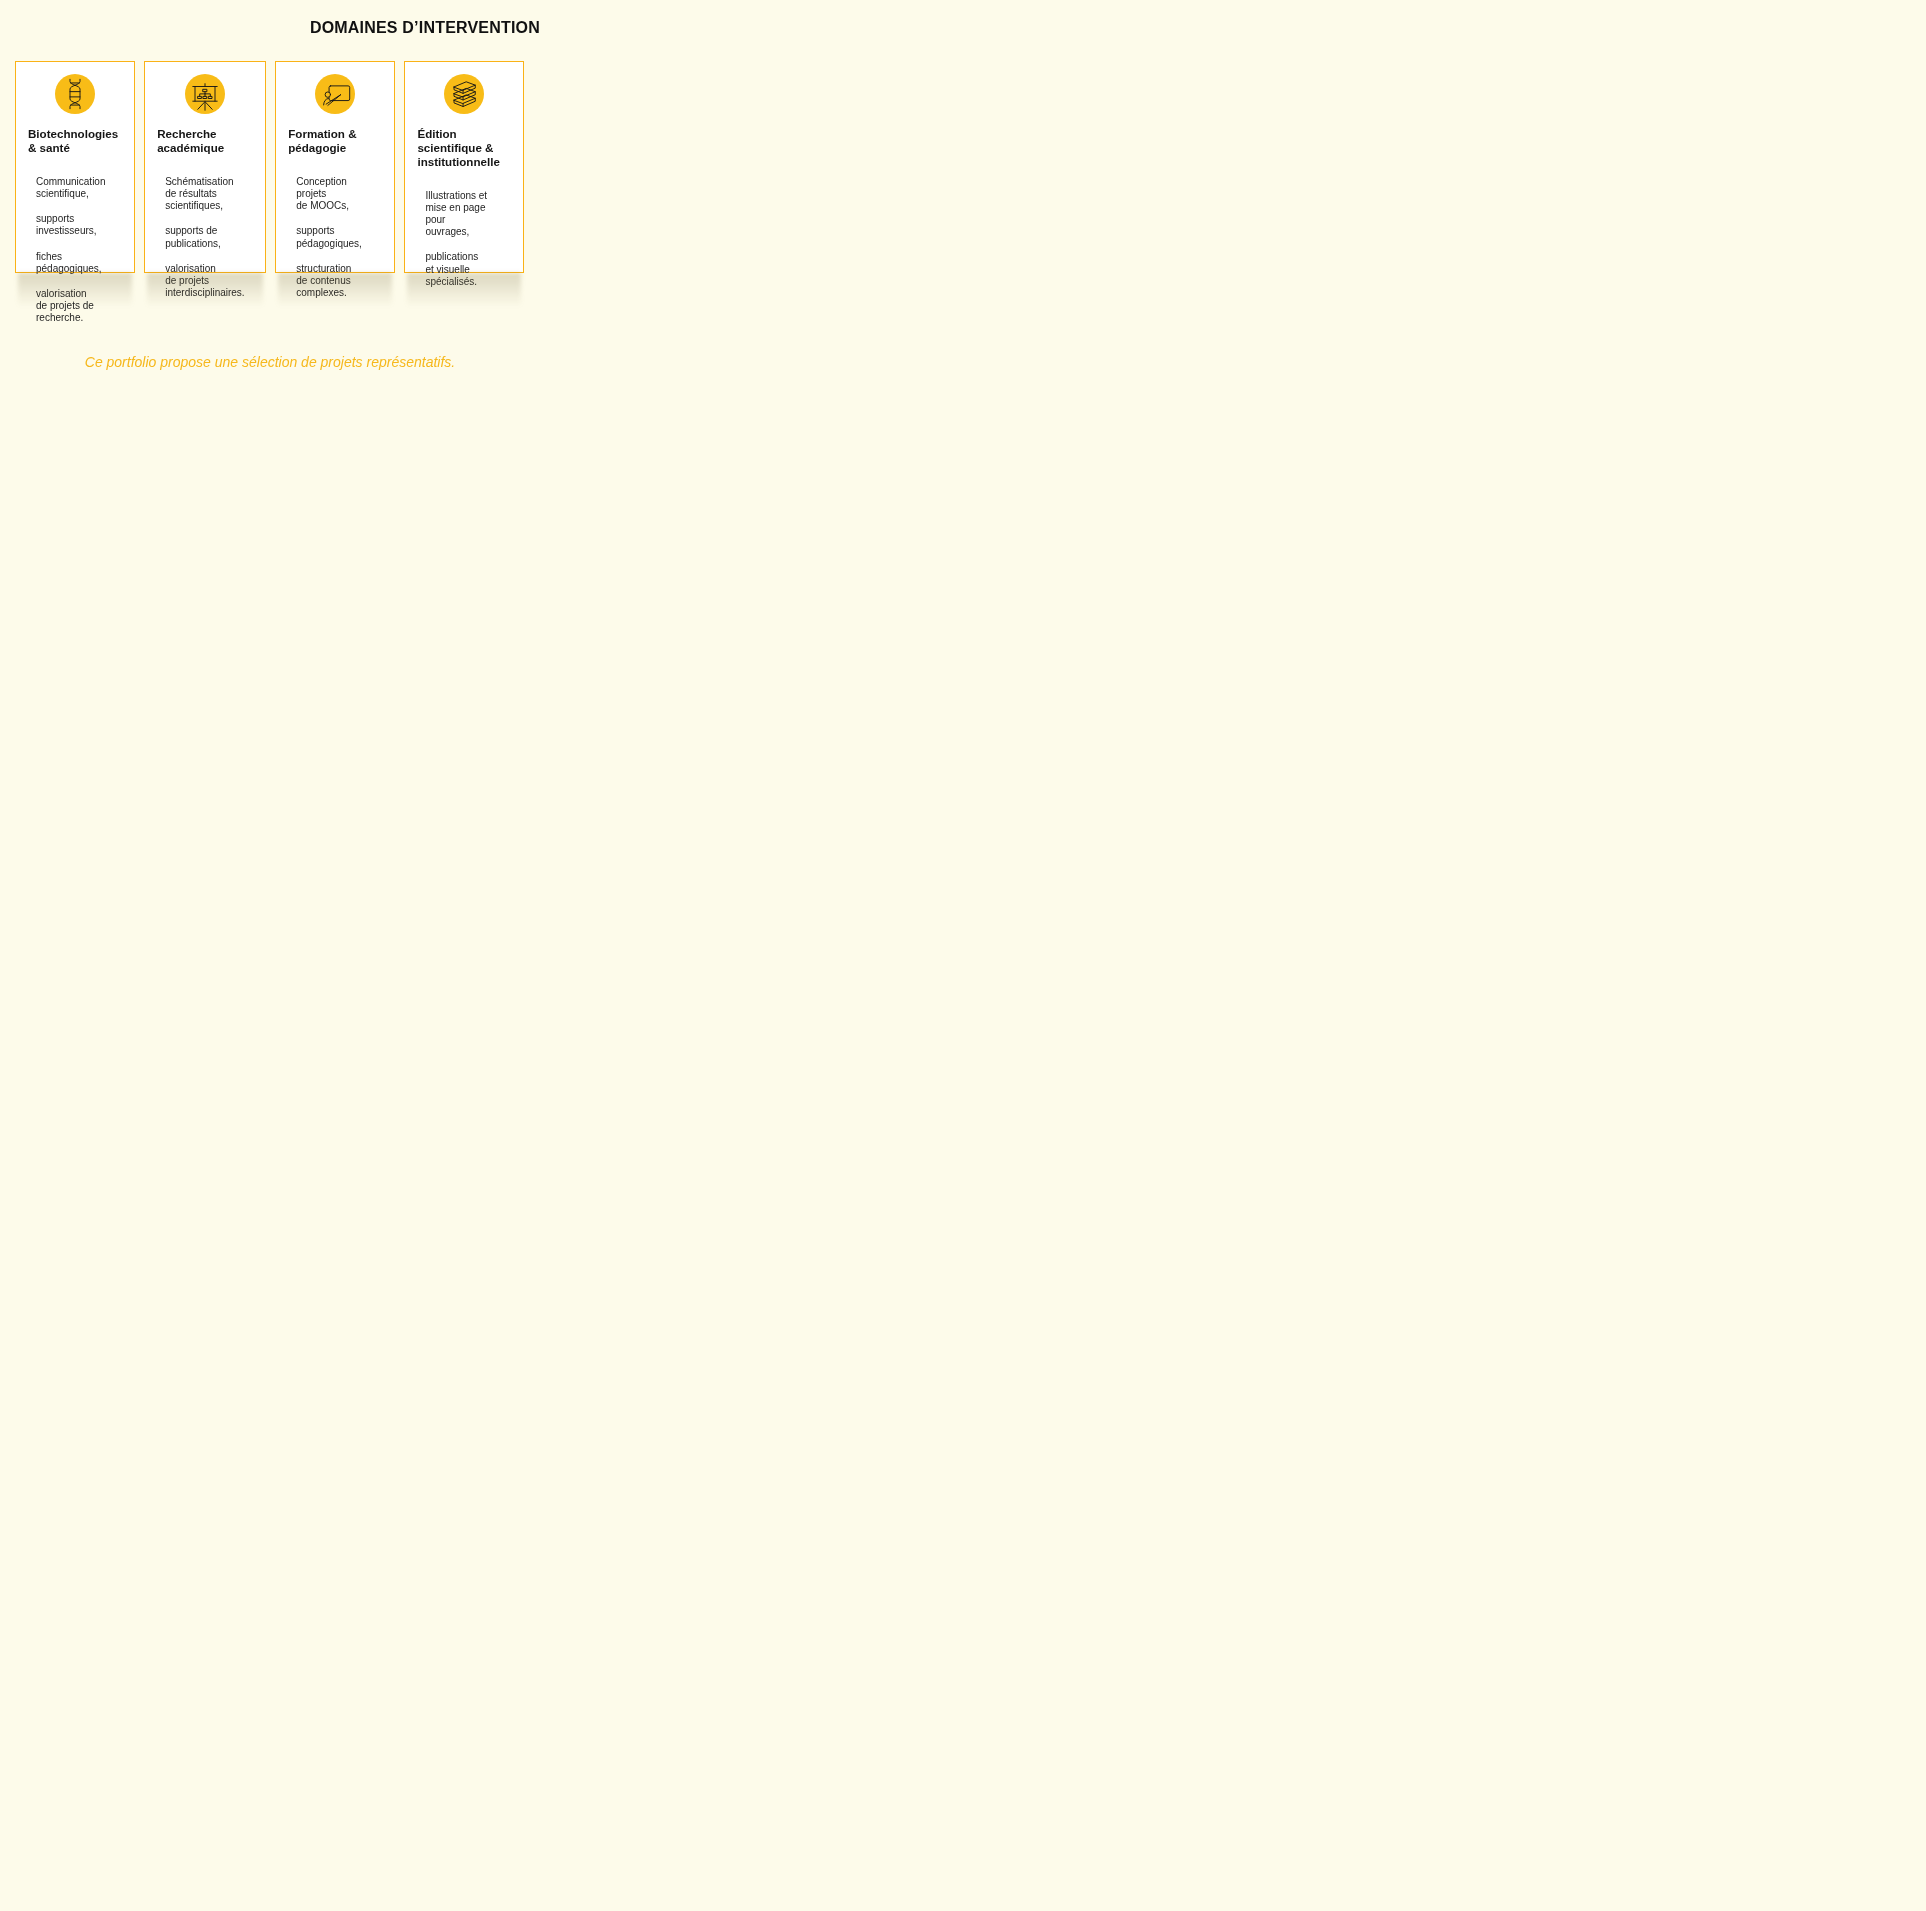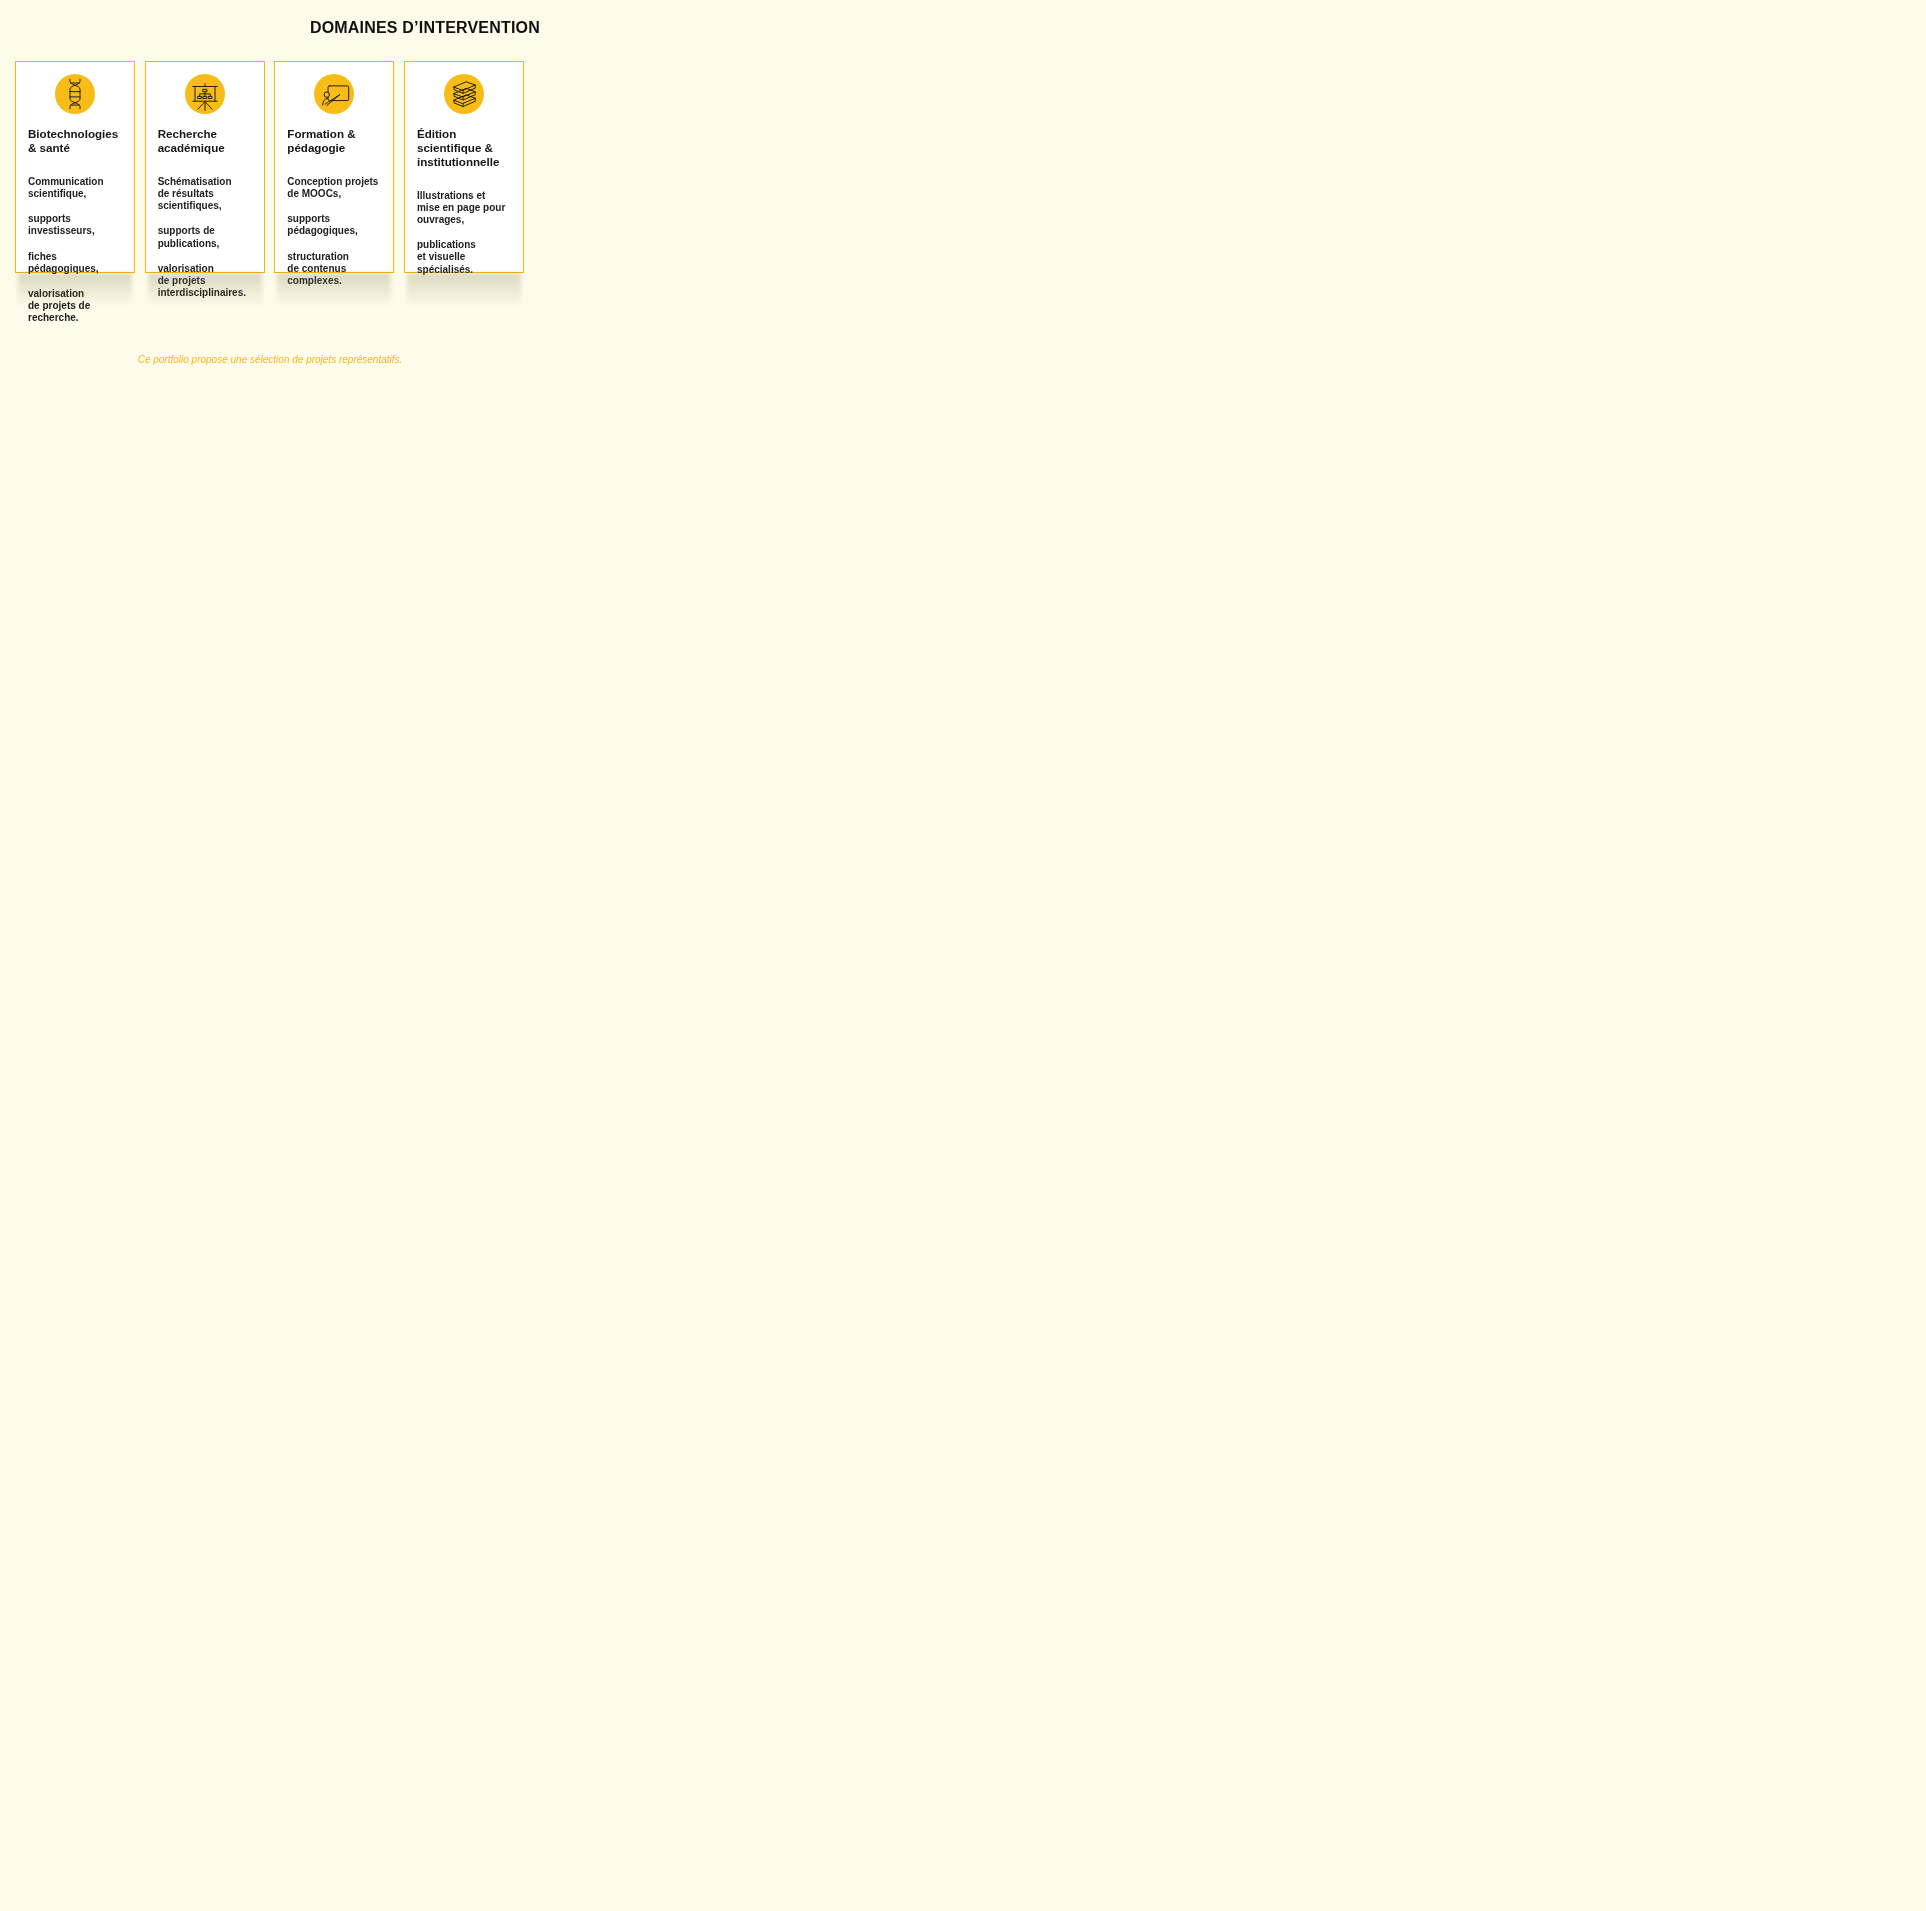--- a/index.html
+++ b/index.html
@@ -59,33 +59,33 @@
   .icon-circle svg { display: block; width: 40px; height: 40px; }
   .card-title {
     margin: 13px 0 21px;
     font-size: 11.6px;
     line-height: 1.2;
     font-weight: 700;
     color: #161616;
     white-space: pre-line;
   }
   .card-paragraph {
-    margin: 0 0 13px;
+    margin: 0 8px 13px;
     font-size: 10px;
     line-height: 1.22;
-    font-weight: 700;
+    font-weight: 400;
     color: #1E1E1E;
     white-space: pre-line;
   }
   .footer-note {
     position: absolute;
     top: 354px; left: 0; right: 0;
     margin: 0;
     text-align: center;
-    font-size: 10px;
+    font-size: 14px;
     font-style: italic;
     color: #F6B81C;
   }
 </style>
 </head>
 <body>
 
 <div class="page">
 
   <h1 class="page-title">DOMAINES D’INTERVENTION</h1>

